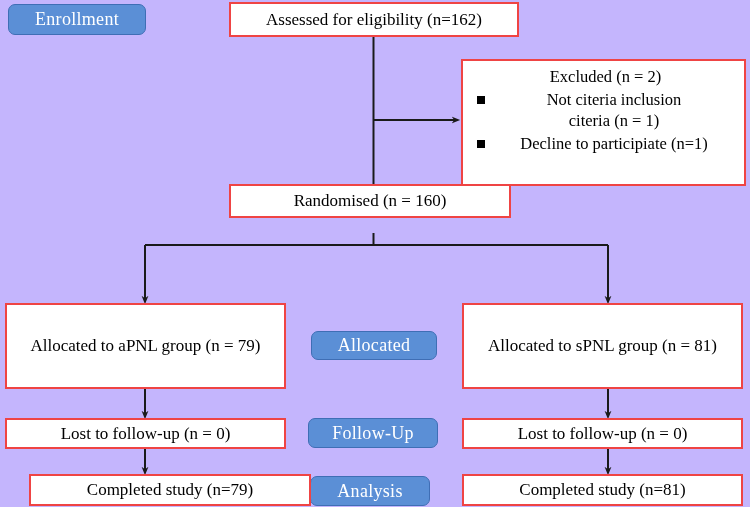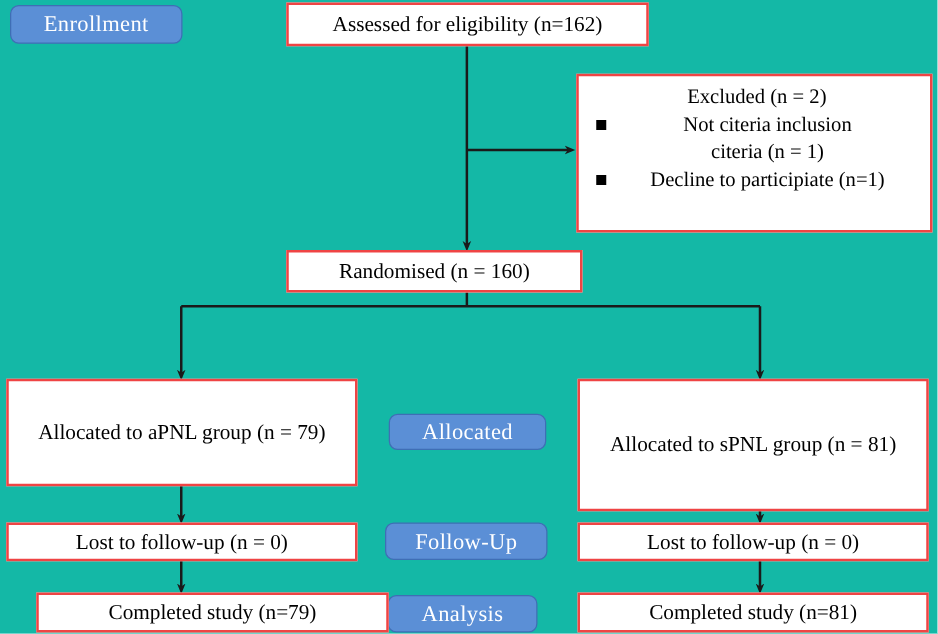--- a/index.html
+++ b/index.html
@@ -8,21 +8,21 @@
     background: #ffffff;
   }
   body {
     font-family: "Liberation Serif", "DejaVu Serif", serif;
     color: #000000;
   }
   #diagram {
     position: relative;
     width: 750px;
     height: 507px;
-    background: #14b8a6;
+    background: #c4b5fd;
     overflow: hidden;
   }
   .box {
     position: absolute;
     box-sizing: border-box;
     border: 2px solid #ef4444;
     background: #ffffff;
     display: flex;
     align-items: center;
     justify-content: center;
@@ -132,25 +132,25 @@
           <span>citeria (n = 1)</span>
         </li>
         <li>
           <span class="sq"></span>
           <span>Decline to participiate (n=1)</span>
         </li>
       </ul>
     </div>
   </div>
 
-  <div class="box" style="left:229px; top:200px; width:237px; height:34px;">Randomised (n = 160)</div>
+  <div class="box" style="left:229px; top:184px; width:282px; height:34px;">Randomised (n = 160)</div>
 
   <div class="box" style="left:5px; top:303px; width:281px; height:86px;">Allocated to aPNL group (n = 79)</div>
 
-  <div class="box" style="left:462px; top:303px; width:281px; height:106px;">Allocated to sPNL group (n = 81)</div>
+  <div class="box" style="left:462px; top:303px; width:281px; height:86px;">Allocated to sPNL group (n = 81)</div>
 
   <div class="box" style="left:5px; top:418px; width:281px; height:31px;">Lost to follow-up (n = 0)</div>
 
   <div class="box" style="left:462px; top:418px; width:281px; height:31px;">Lost to follow-up (n = 0)</div>
 
   <div class="box" style="left:5px; top:474px; width:282px; height:32px;margin-left:24px;">Completed study (n=79)</div>
 
   <div class="box" style="left:462px; top:474px; width:281px; height:32px;">Completed study (n=81)</div>
 
 </div>

